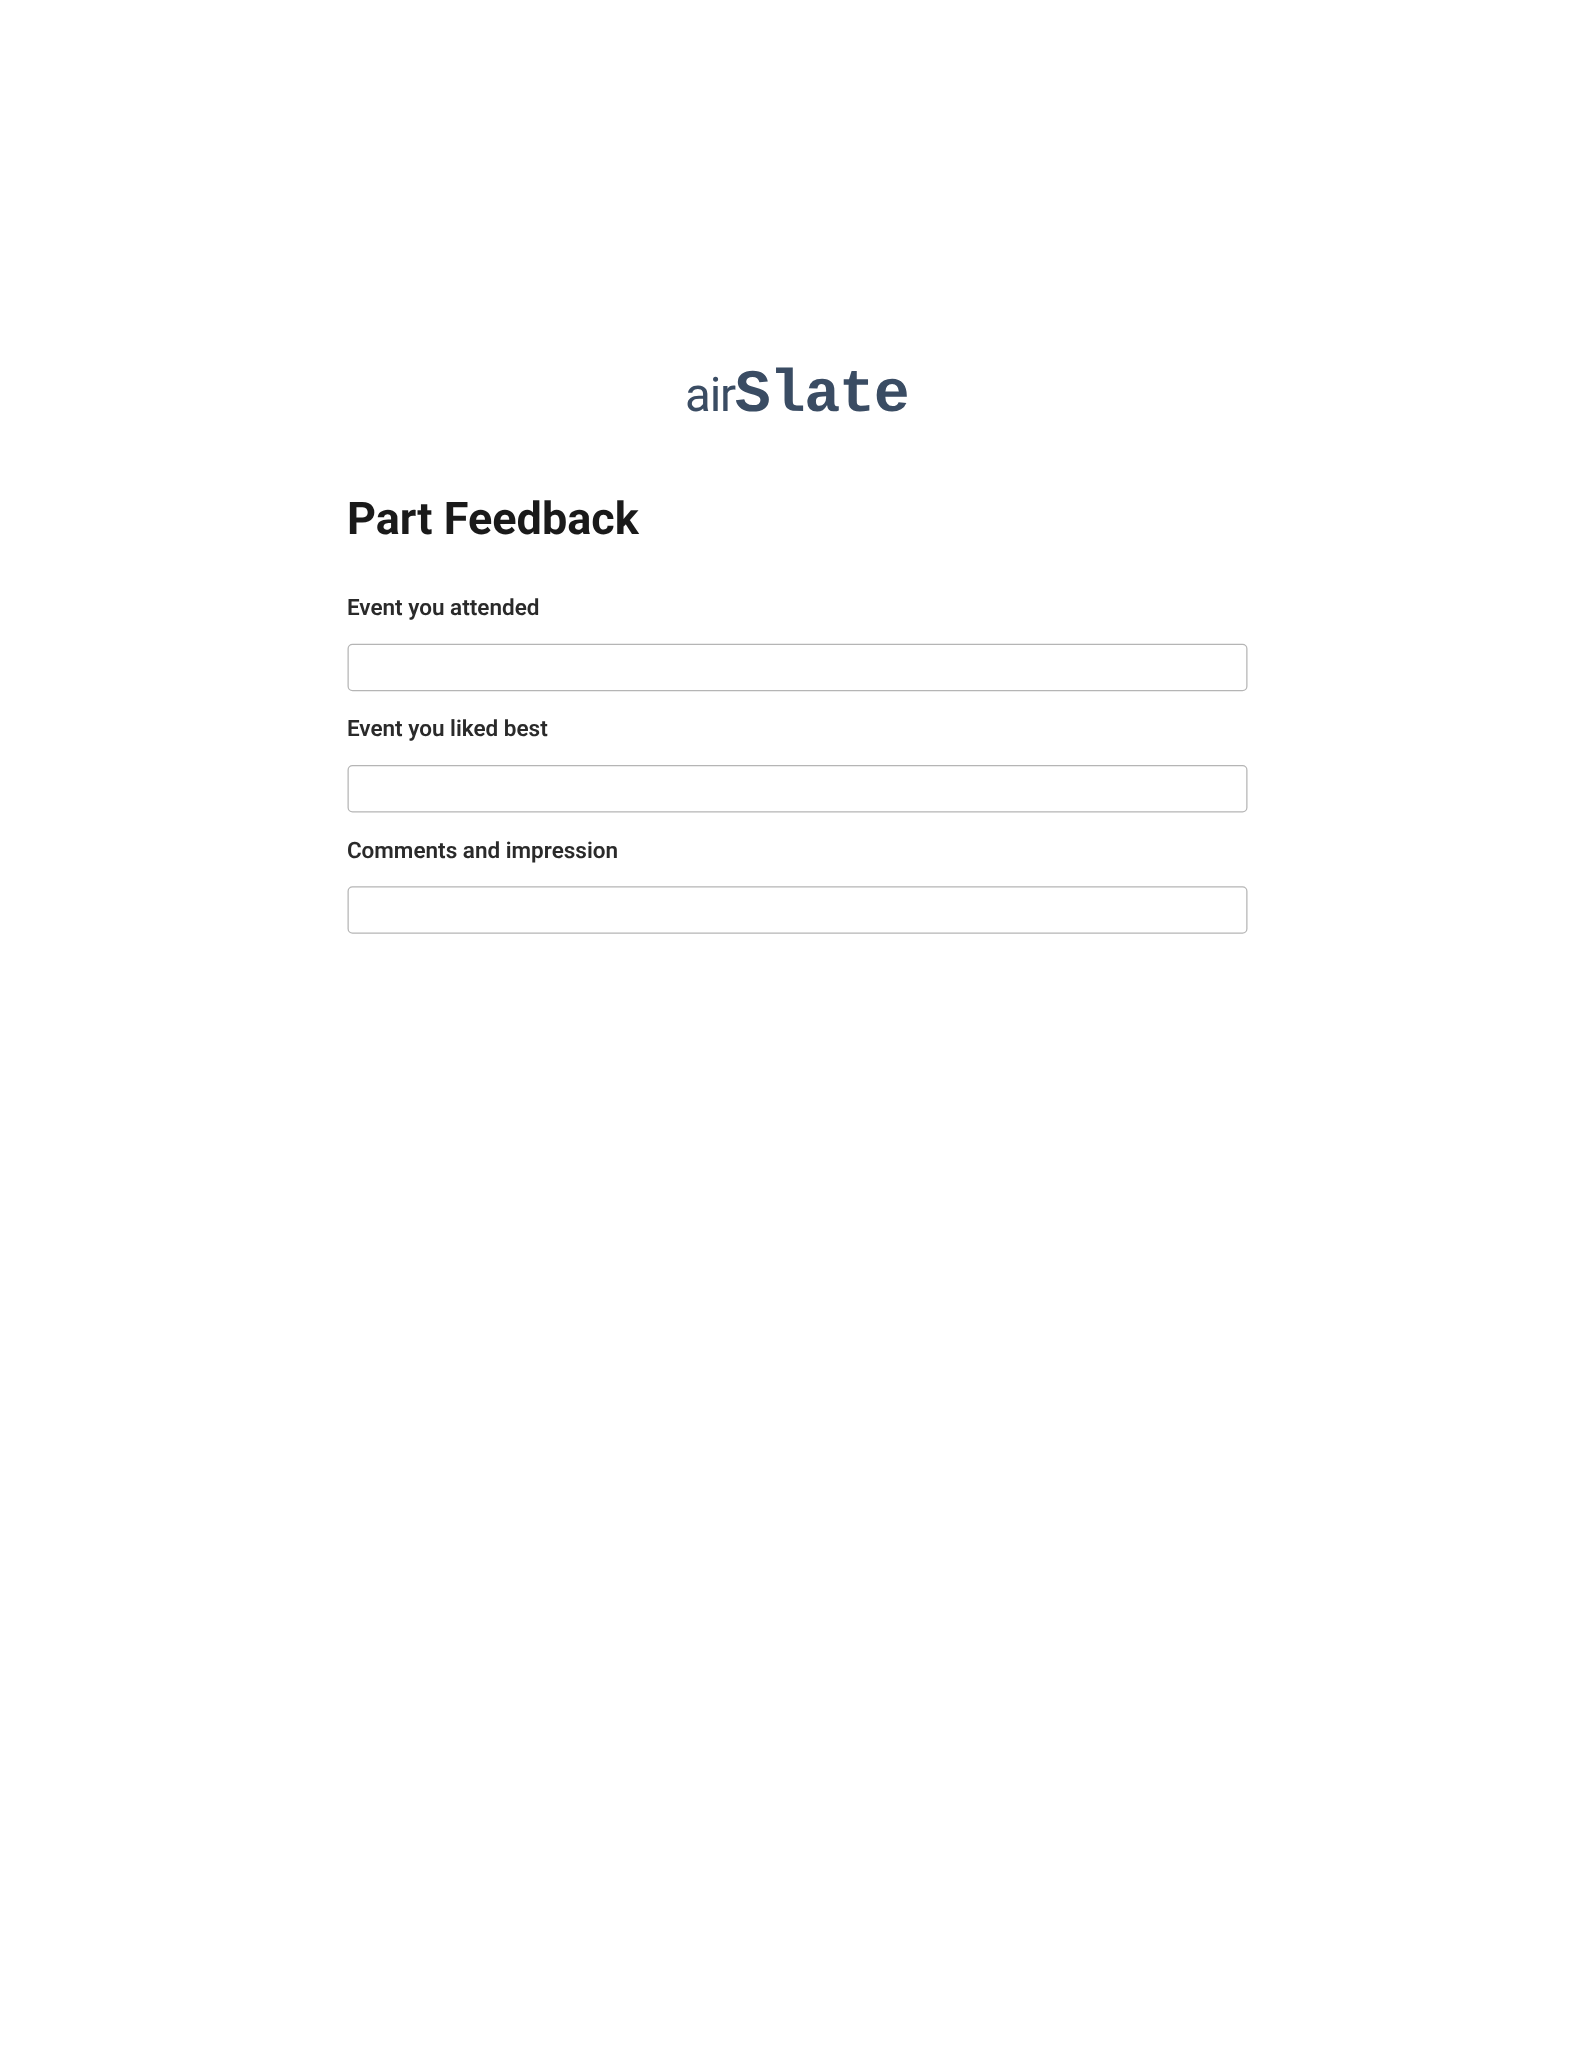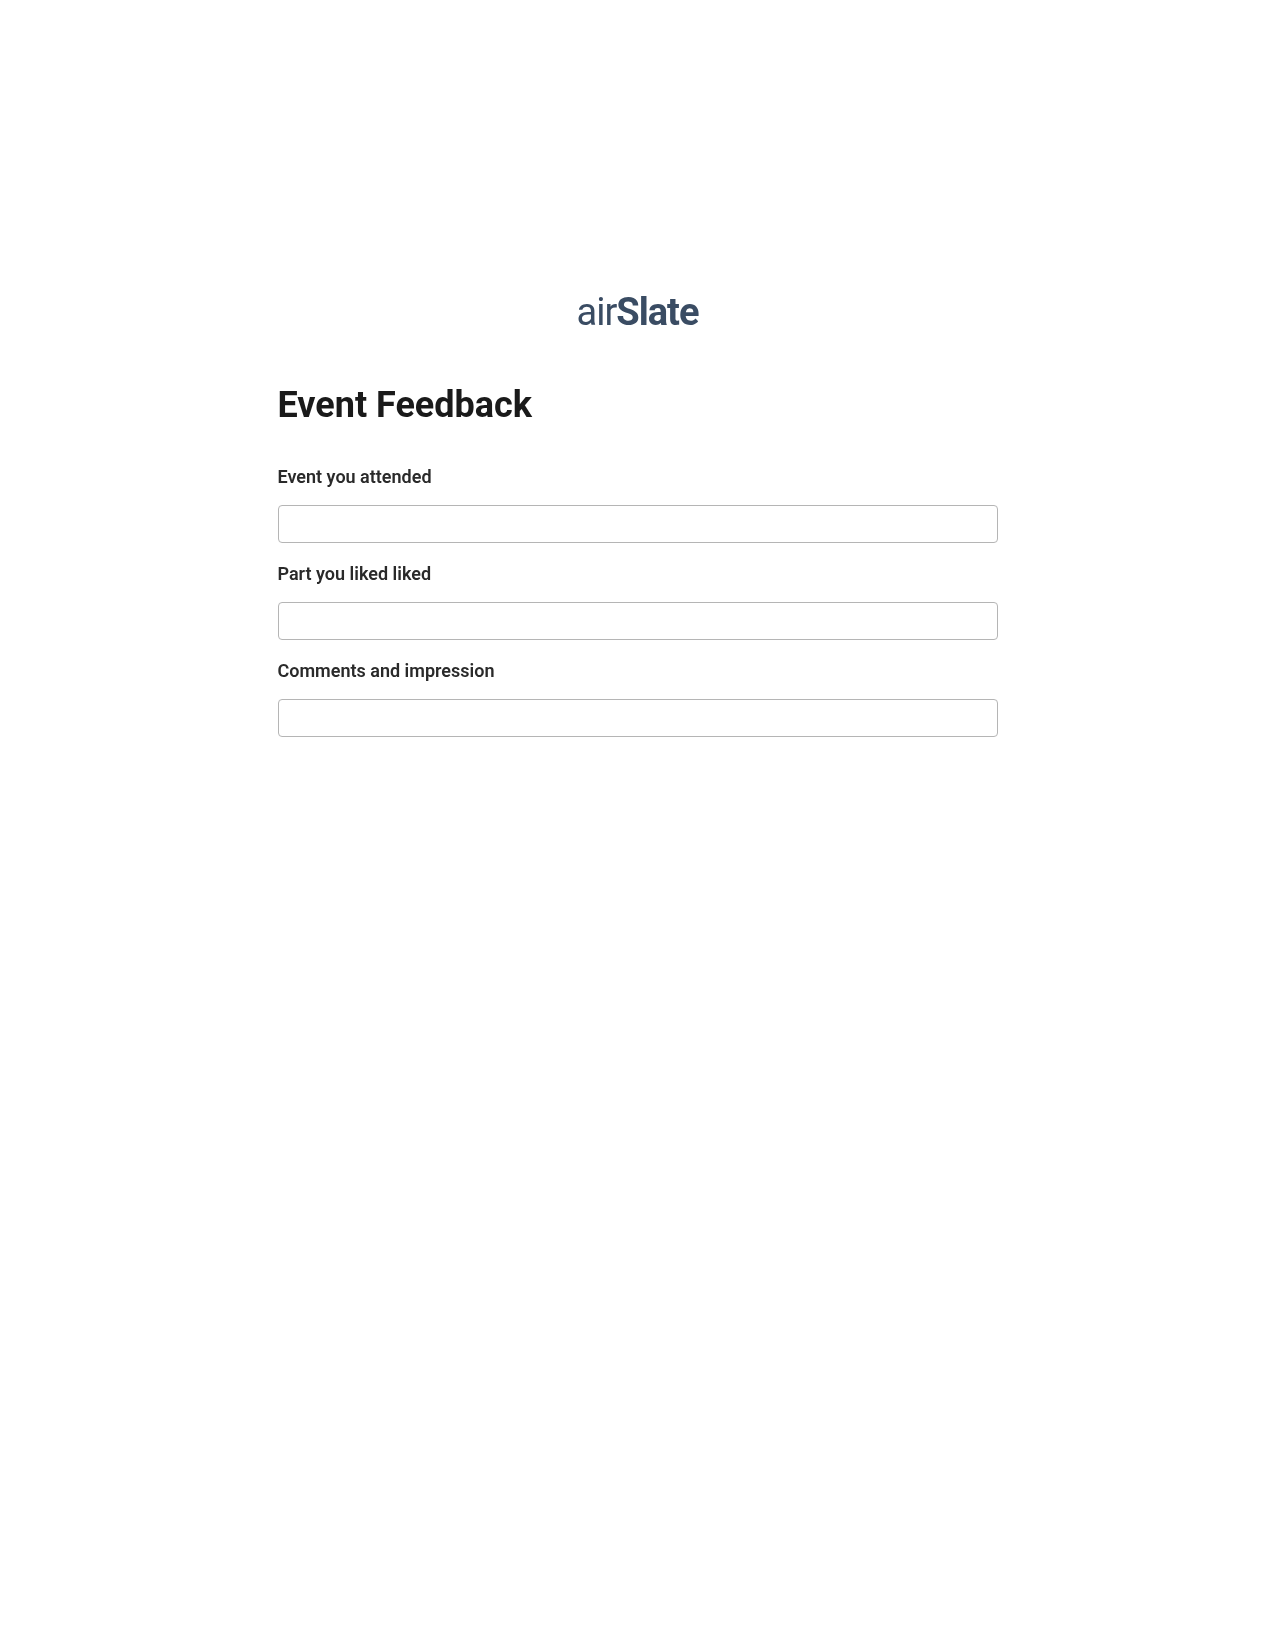--- a/index.html
+++ b/index.html
@@ -26,23 +26,24 @@
       display: inline-flex;
       align-items: baseline;
       color: #3a4c63;
     }
     .logo-air {
       font-size: 38px;
       font-weight: 400;
       letter-spacing: -1px;
     }
     .logo-slate {
-      font-size: 38px;
+      font-size: 48px;
       font-weight: 700;
       letter-spacing: -1px;
+      font-family: Liberation Mono, monospace;
     }
     .page-title {
       font-size: 36px;
       font-weight: 700;
       color: #1a1a1a;
       margin-bottom: 40px;
     }
     .form-group {
       margin-bottom: 20px;
     }
@@ -67,30 +68,30 @@
 <body>
 
 <div class="container">
   <div class="logo-wrapper">
     <div class="logo">
       <span class="logo-air">air</span>
         <span class="logo-slate">Slate</span>
     </div>
   </div>
 
-  <h1 class="page-title">Event Feedback</h1>
+  <h1 class="page-title">Part Feedback</h1>
 
   <div class="form-group">
     <label class="form-label">Event you attended</label>
     <input type="text" class="form-input" value="" style="">
   </div>
 
 
   <div class="form-group">
-    <label class="form-label">Part you liked liked</label>
+    <label class="form-label">Event you liked best</label>
     <input type="text" class="form-input" value="" style="">
   </div>
 
   <div class="form-group">
     <label class="form-label">Comments and impression</label>
     <input type="text" class="form-input" value="" style="">
   </div>
 </div>
 
 </body></html>

